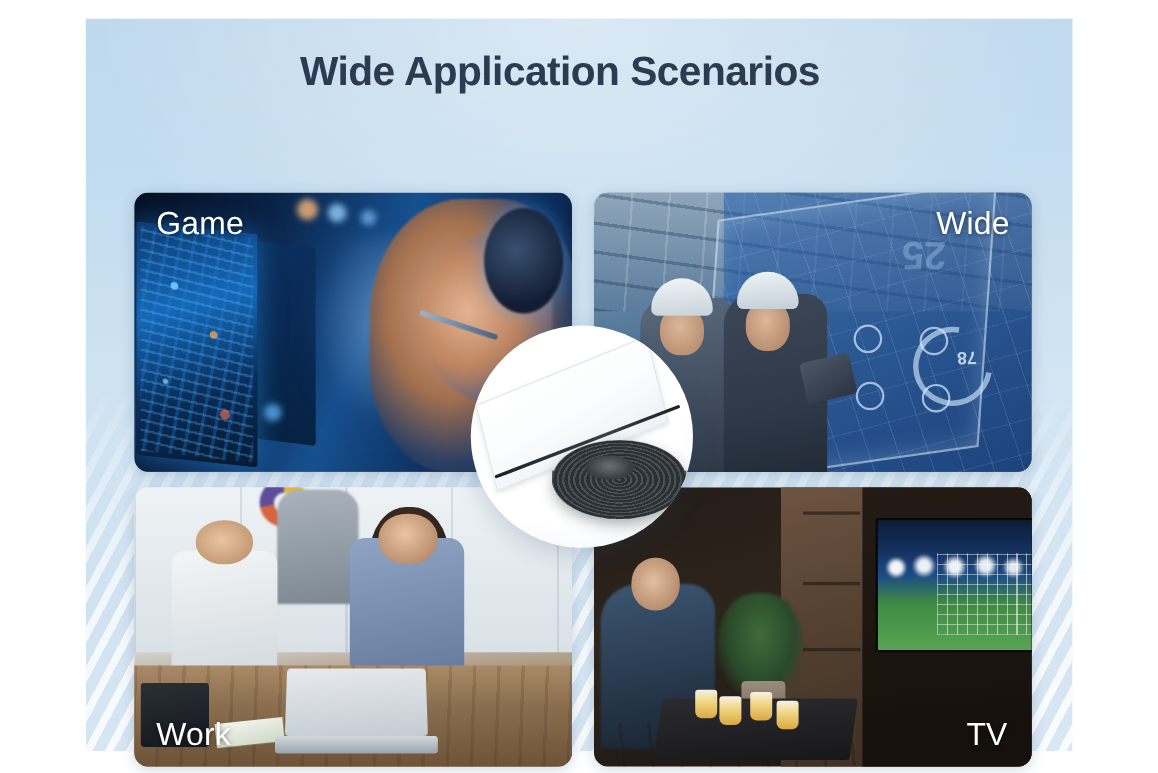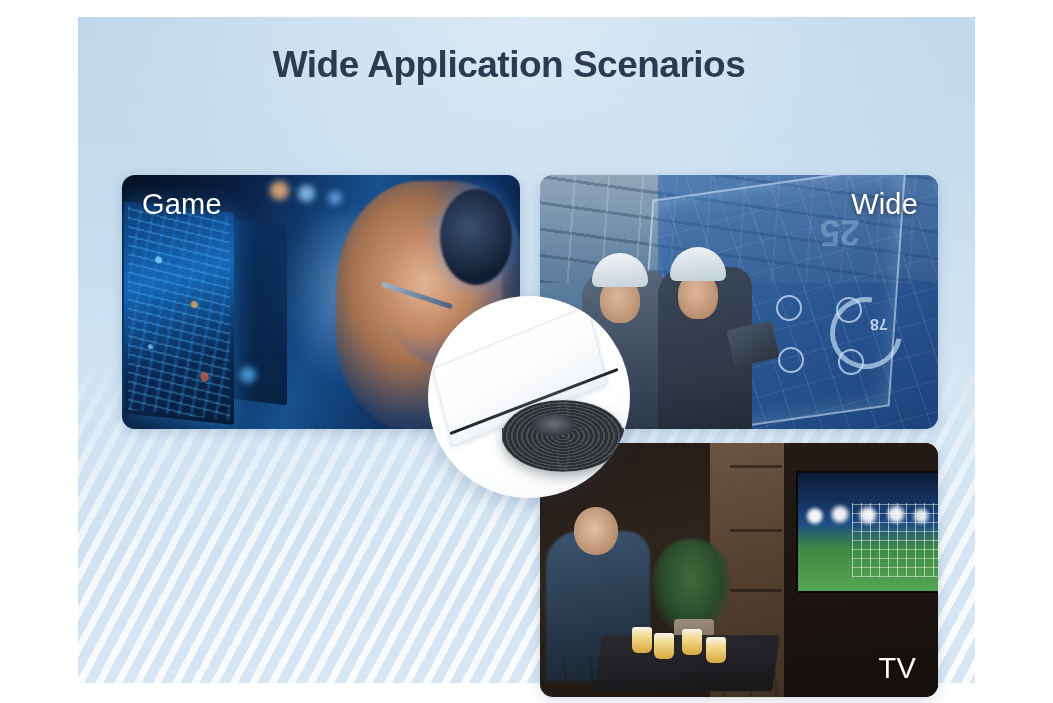--- a/index.html
+++ b/index.html
@@ -300,20 +300,40 @@
         <div class="st-p1f"></div>
         <div class="st-p1h"></div>
         <div class="st-p2"></div>
         <div class="st-p2f"></div>
         <div class="st-p2h"></div>
         <div class="st-tab"></div>
       </div>
       <div class="cap trpos">Wide</div>
     </div>
 
+    <div class="tile bl">
+      <div class="scene sc-work">
+        <div class="w-win"></div>
+        <div class="w-donut"></div>
+        <div class="w-stand"></div>
+        <div class="w-m1"></div>
+        <div class="w-m1h"></div>
+        <div class="w-w1hair"></div>
+        <div class="w-w1"></div>
+        <div class="w-w1h"></div>
+        <div class="w-desk"></div>
+        <div class="w-lap2"></div>
+        <div class="w-pap"></div>
+        <div class="w-lap">
+          <div class="w-lapscr"></div>
+          <div class="w-lapbase"></div>
+        </div>
+      </div>
+      <div class="cap blpos">Work</div>
+    </div>
 
     <div class="tile br">
       <div class="scene sc-tv">
         <div class="tv-wall"></div>
         <div class="tv-shelf" style="left:190px;top:22px;width:52px;height:3px;"></div>
         <div class="tv-shelf" style="left:190px;top:86px;width:52px;height:3px;"></div>
         <div class="tv-shelf" style="left:190px;top:146px;width:52px;height:3px;"></div>
         <div class="tv-unit"></div>
         <div class="tv-screen">
           <div class="tv-net"></div>

